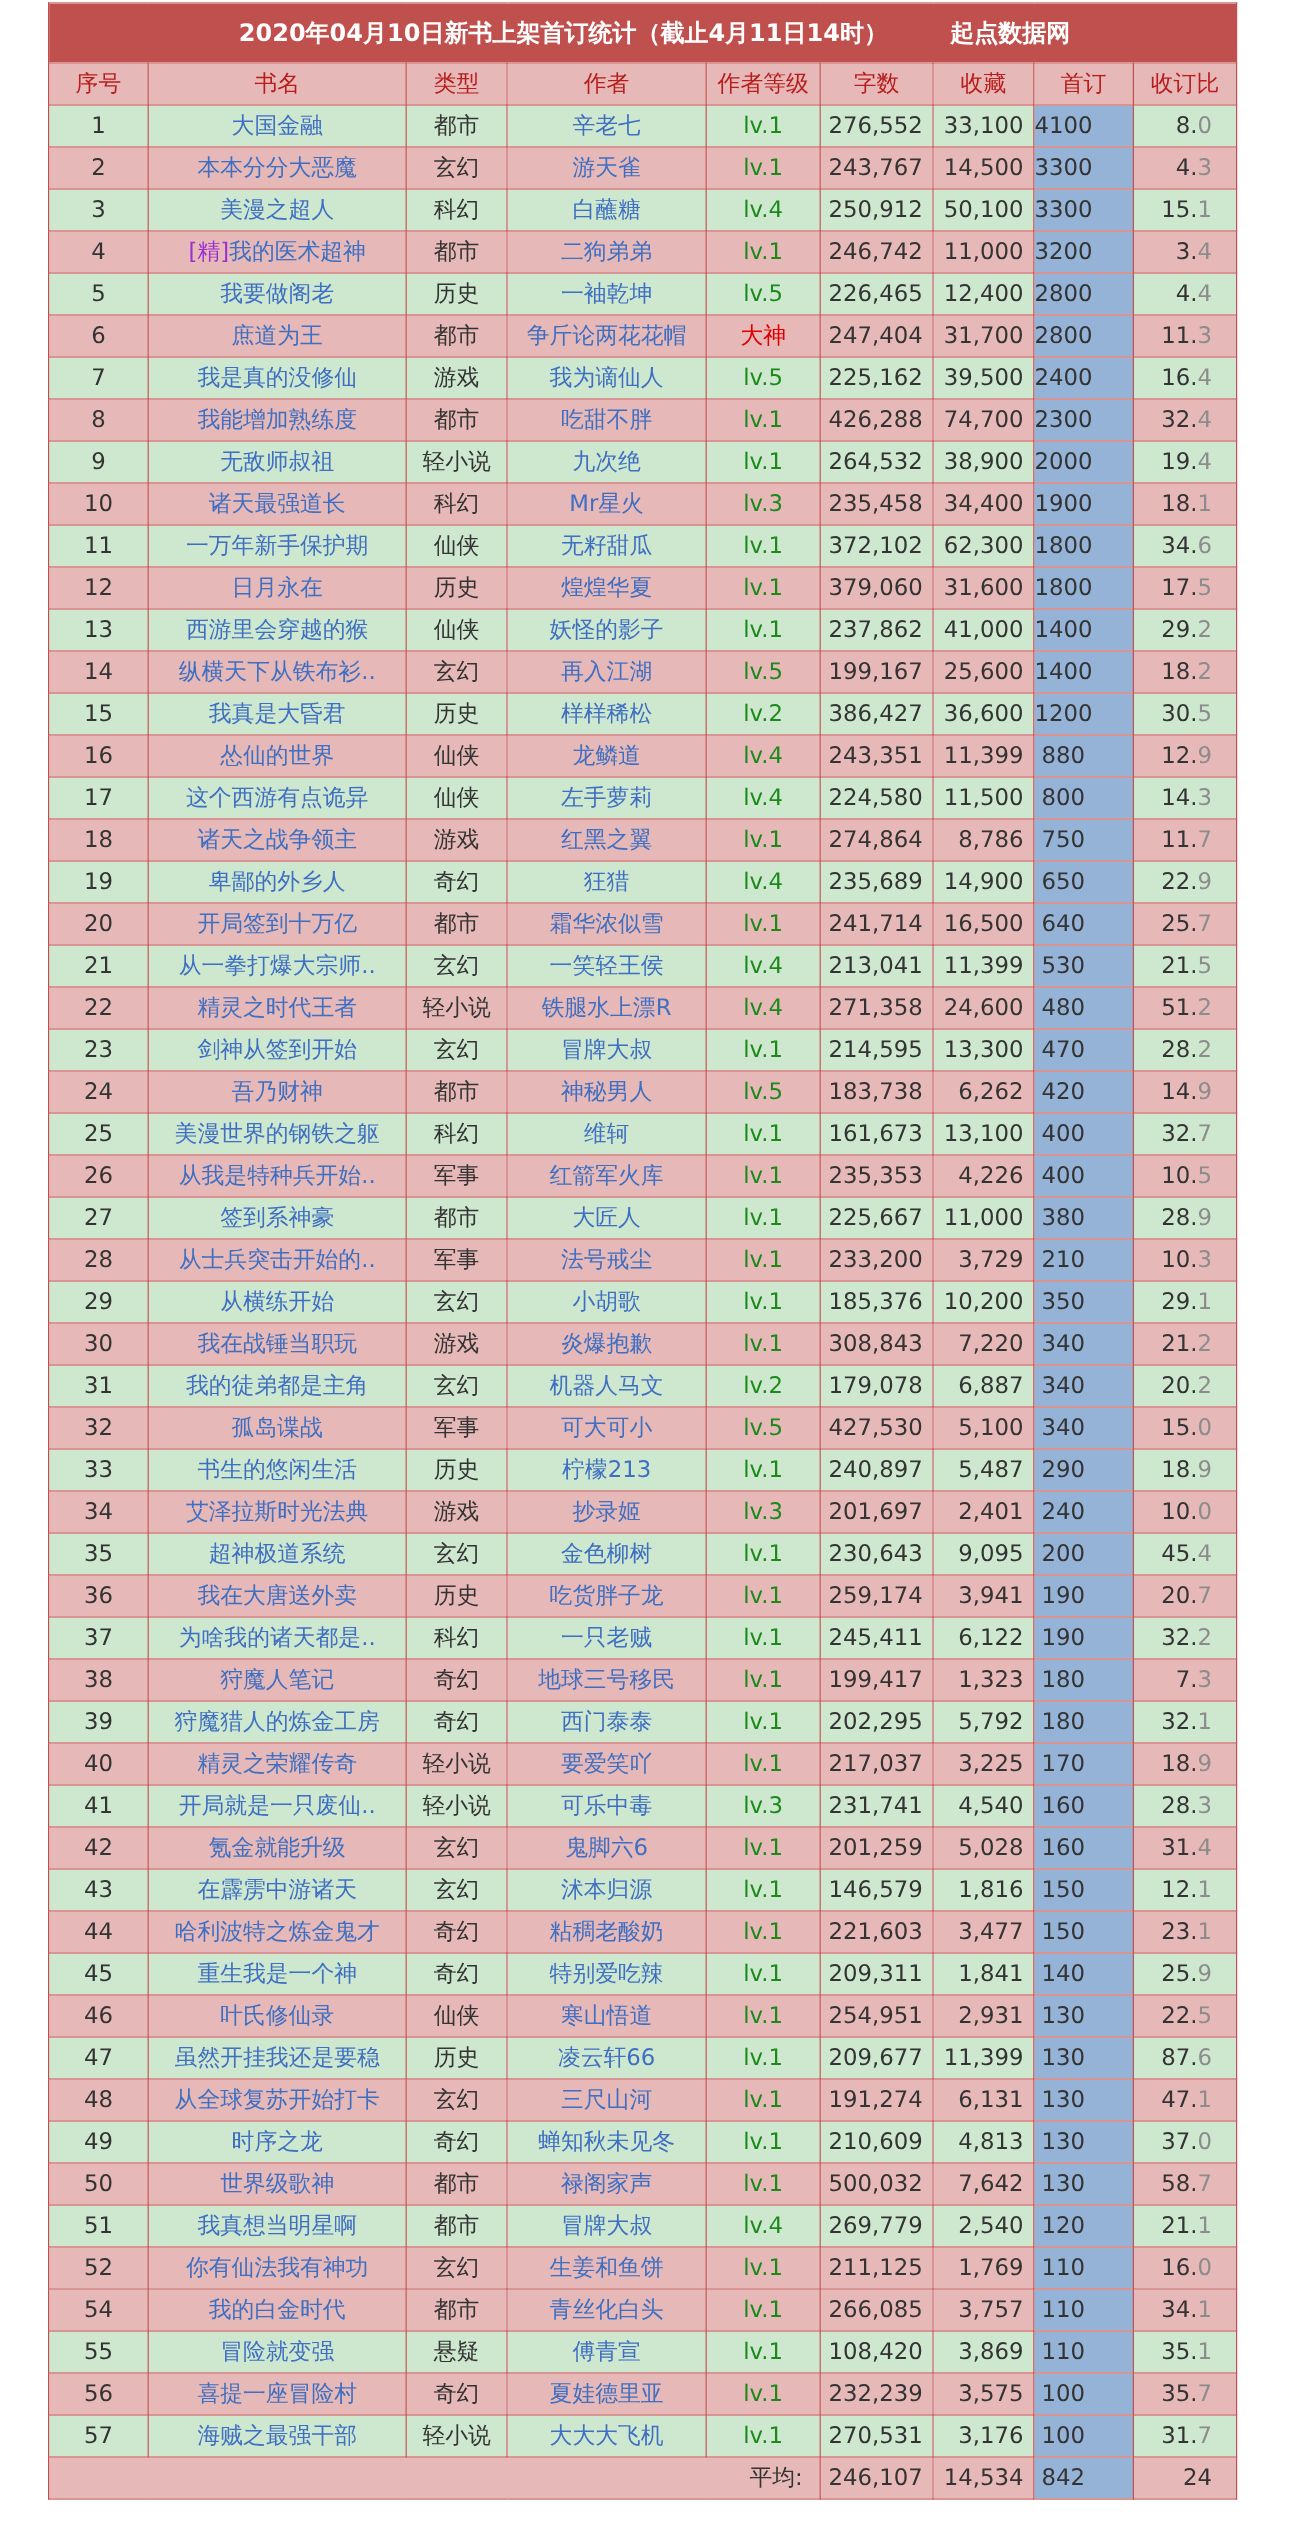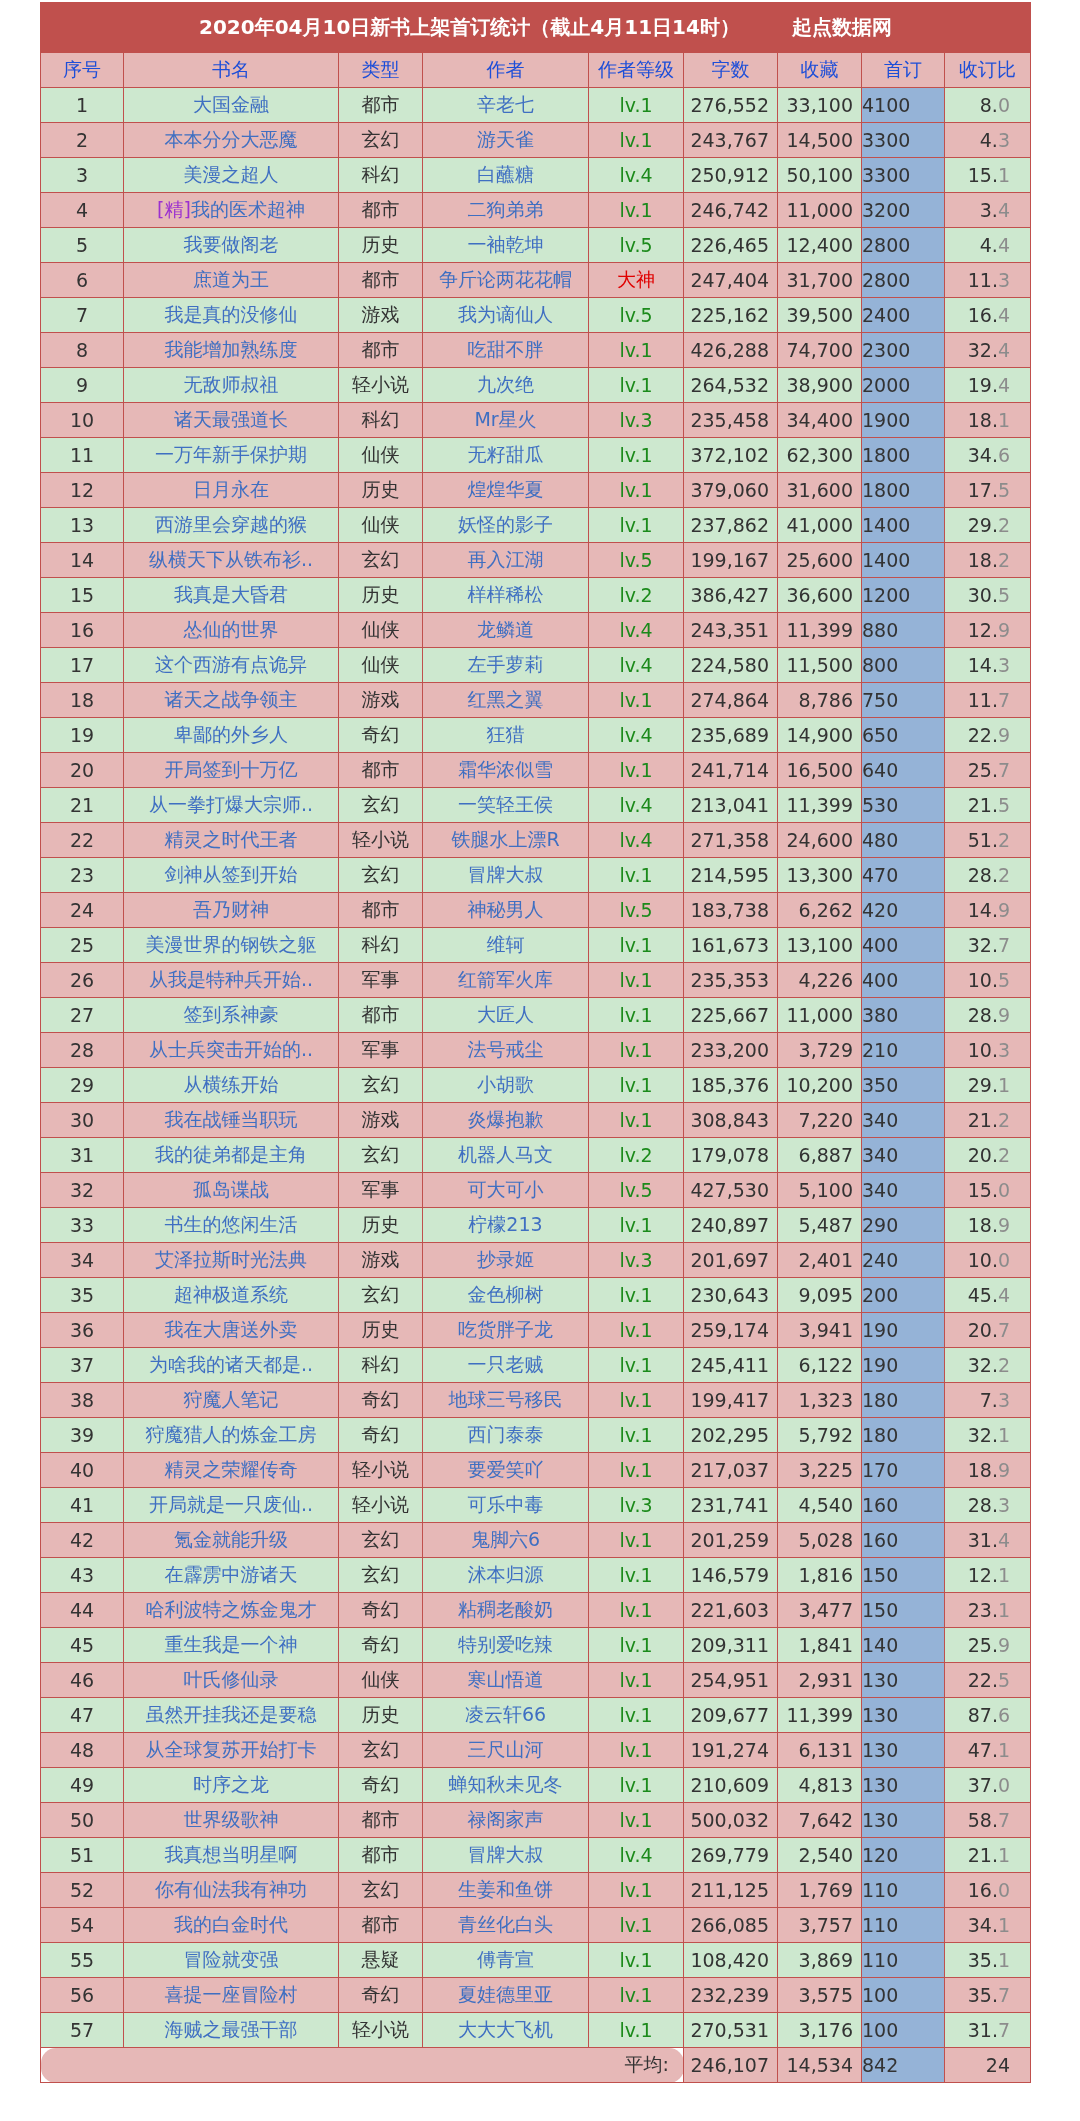--- a/index.html
+++ b/index.html
@@ -5,33 +5,33 @@
   html, body { margin:0; padding:0; background:#ffffff; }
   body { width:1080px; height:2121px; overflow:hidden; position:relative;
          font-family:"DejaVu Sans","Liberation Sans",sans-serif; }
   .sheet { position:absolute; left:40px; top:2px; width:1066px; }
   table { border-collapse:collapse; table-layout:fixed; width:990px; }
   td, th { border:1px solid #c0504d; padding:0; height:34px; font-size:19px; color:#333;
            text-align:center; white-space:nowrap; overflow:hidden; font-weight:normal; }
   .title-row td { background:#c0504d; color:#fff; font-weight:bold; height:49px; font-size:20px; text-align:left; }
   .title-row .t1 { padding-left:158px; }
   .title-row .t2 { padding-left:52px; }
-  .head-row th { background:#e6b8b7; color:#1d4ed8; }
+  .head-row th { background:#e6b8b7; color:#b91c1c; }
   tr.odd td { background:#cde8cf; }
   tr.even td { background:#e6b8b7; }
-  td.sub { background:#95b3d7 !important; text-align:left; padding-right:34px; }
+  td.sub { background:#95b3d7 !important; text-align:center; padding-right:34px; }
   td.num { text-align:right; padding-right:8px; }
   td.ratio { text-align:right; padding-right:20px; }
   .dec { color:#8c8c8c; }
   td.book, td.author { color:#3f6fc2; }
   .tag { color:#9b30d0; }
   td.lvl { color:#1b8a1b; }
   td.lvl.god { color:#e00000; }
   tr.avg td { background:#e6b8b7; height:34px; }
-  tr.avg td.avg-label { text-align:right; padding-right:14px;border-radius:15px; }
+  tr.avg td.avg-label { text-align:right; padding-right:14px; }
 </style>
 </head>
 <body>
 
 <div class="sheet">
   <table>
     <colgroup>
       <col style="width:83px">
         <col style="width:215px">
         <col style="width:84px">

